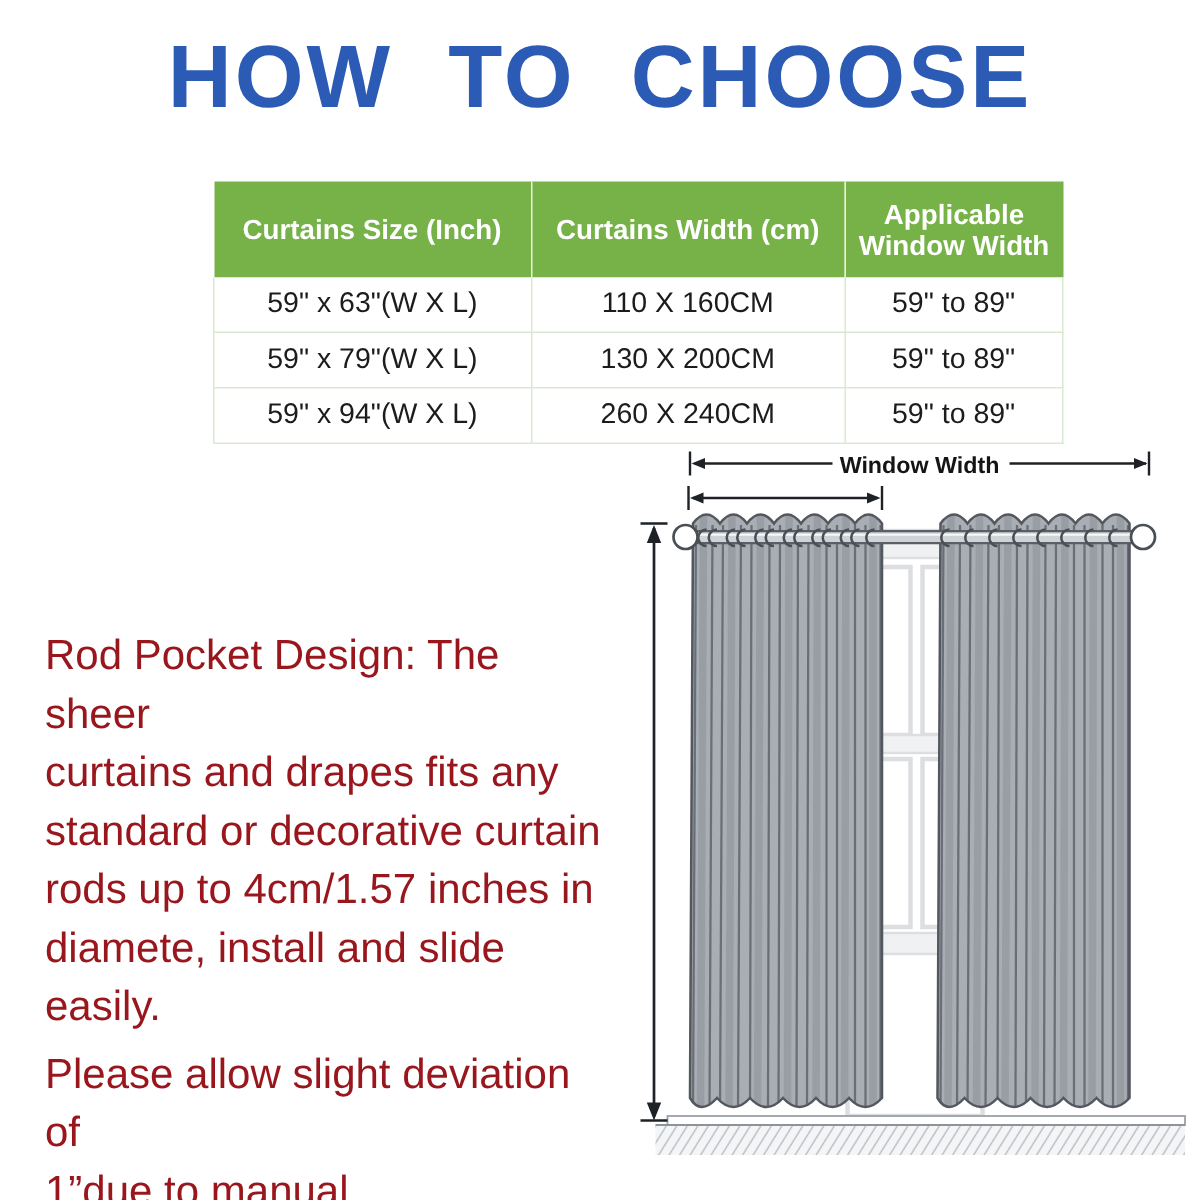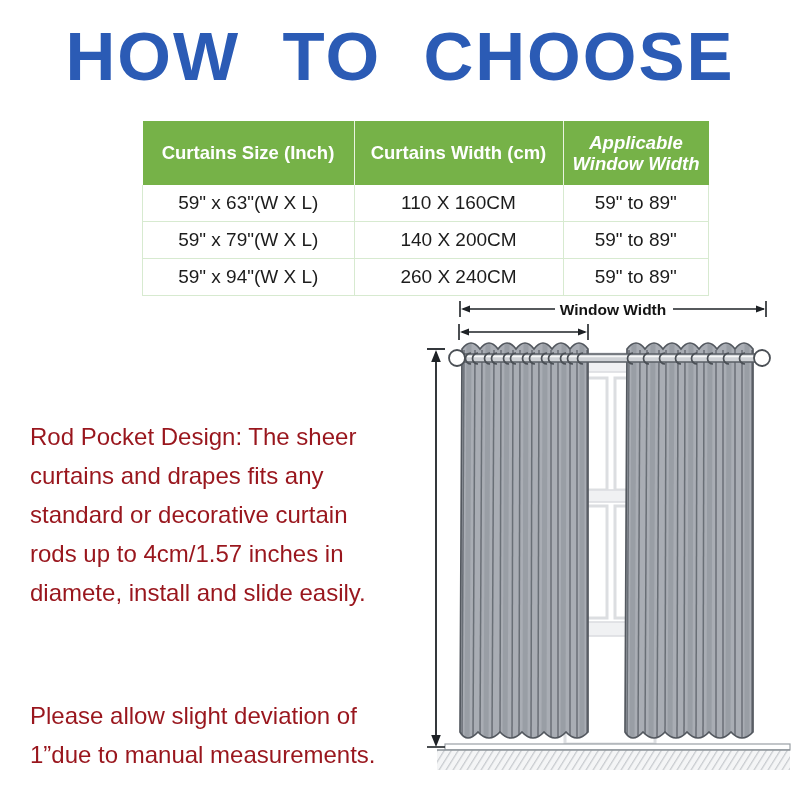--- a/index.html
+++ b/index.html
@@ -16,21 +16,21 @@
     -webkit-font-smoothing: antialiased;
   }
 
   
   #page-title {
     position: absolute;
     left: 0;
     top: 22px;
     width: 800px;
     text-align: center;
-    font-size: 69px;
+    font-size: 59px;
     font-weight: bold;
     letter-spacing: 2px;
     color: #2b5bb5;
     line-height: 1.0;
     white-space: pre;
   }
 
   
   #size-table {
     position: absolute;
@@ -65,28 +65,28 @@
     vertical-align: middle;
     background: #ffffff;
     border-bottom: 1px solid #d7ead0;
     border-right: 1px solid #d7ead0;
     white-space: nowrap;
   }
   #size-table tbody td:first-child { border-left: 1px solid #d7ead0; }
   #size-table tbody tr:last-child td { border-bottom: 1px solid #d7ead0; }
   .col-a { width: 211px; }
   .col-b { width: 208px; }
-  .col-c { width: 145px; font-style: italic; }
+  .col-c { width: 145px; }
   .hdr-line { display: block; }
 
   
   .red-block {
     position: absolute;
     color: #99161d;
-    font-size: 24px;
+    font-size: 28px;
     line-height: 39px;
     white-space: pre-line;
   }
   #rod-pocket-text { left: 30px; top: 417px; width: 380px; }
   #deviation-text  { left: 30px; top: 648px; width: 380px; margin-top: 48px; }
 
   
   #curtain-diagram {
     position: absolute;
     left: 415px;
@@ -120,21 +120,21 @@
     </tr>
   </thead>
   <tbody>
     <tr>
       <td>59" x 63"(W X L)</td>
       <td>110 X 160CM</td>
       <td>59" to 89"</td>
     </tr>
     <tr>
       <td>59" x 79"(W X L)</td>
-      <td>140 X 200CM</td>
+      <td>130 X 200CM</td>
       <td>59" to 89"</td>
     </tr>
     <tr>
       <td>59" x 94"(W X L)</td>
       <td>260 X 240CM</td>
       <td>59" to 89"</td>
     </tr>
   </tbody>
 </table>
 

